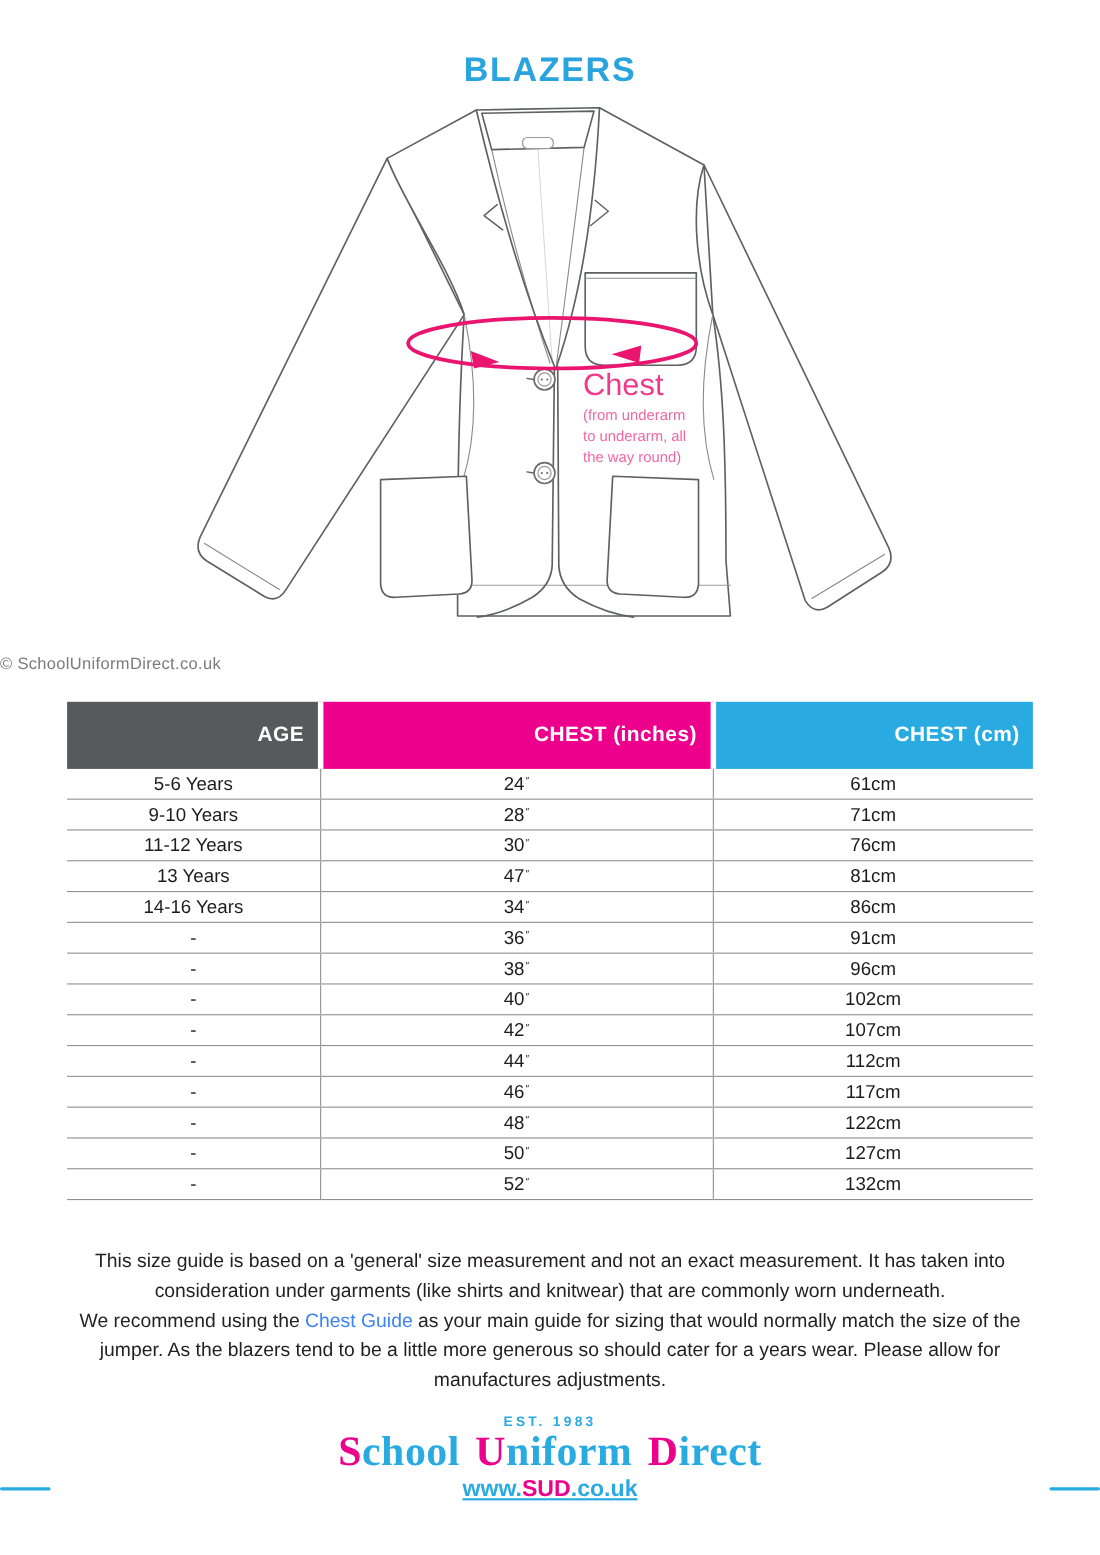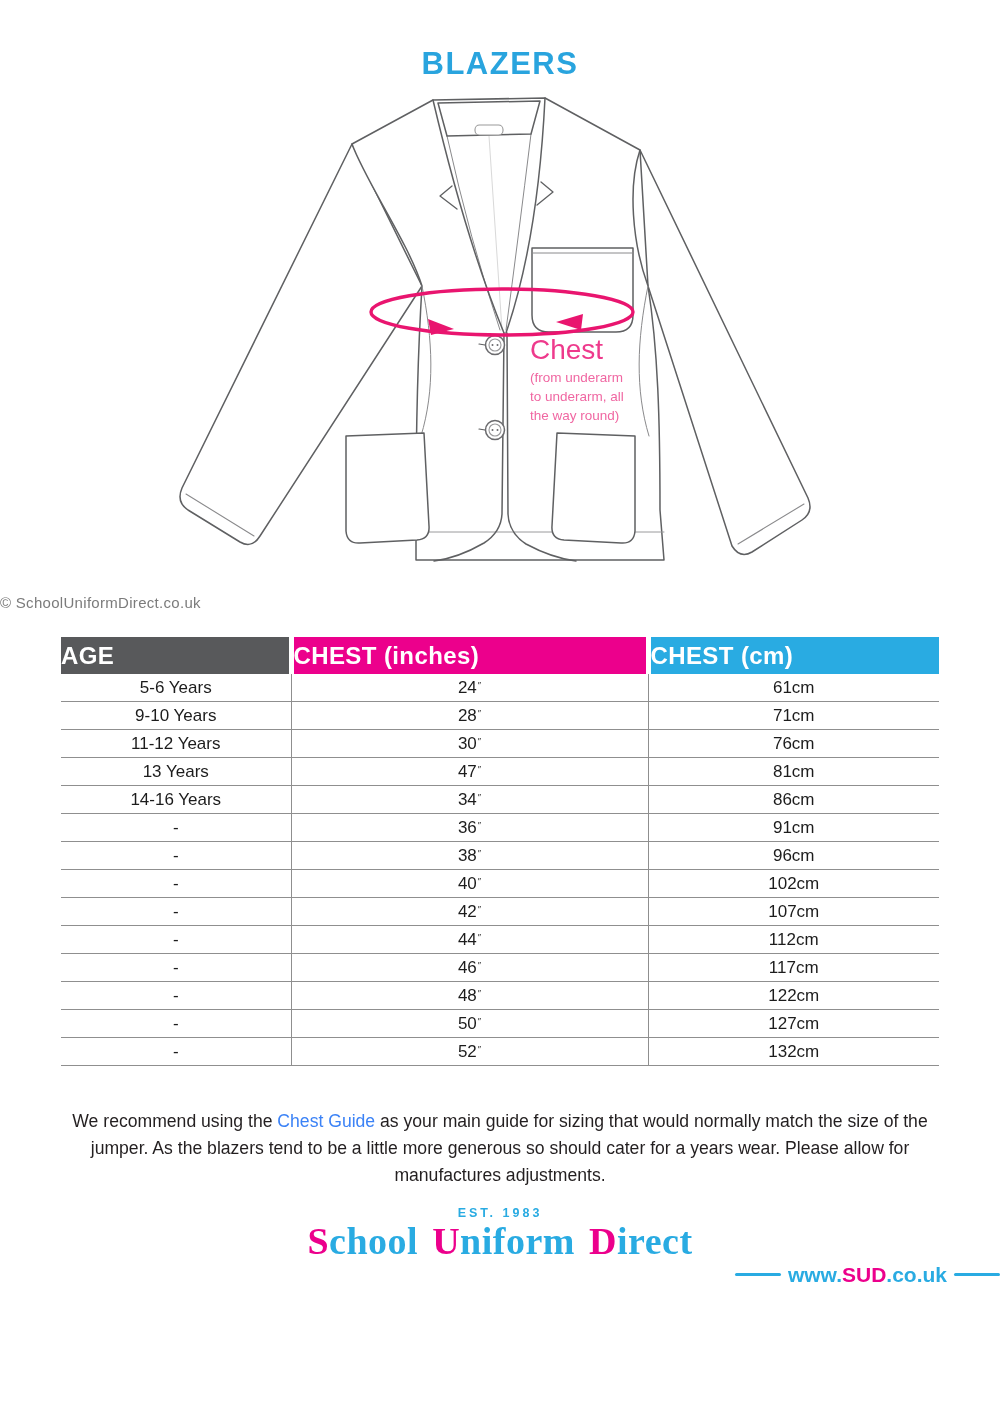--- a/index.html
+++ b/index.html
@@ -17,22 +17,22 @@
     text-align:left;font-size:15px;color:#7b7b7b;margin-top:0;letter-spacing:.3px;
   }
   
   .size-table{
     width:878px;margin:26px 0 0 61px;border-collapse:collapse;table-layout:fixed;
   }
   .size-table col.c-age{width:230px;}
   .size-table col.c-in{width:357px;}
   .size-table col.c-cm{width:291px;}
   .size-table thead th{
-    height:37px;color:#fff;font-size:24px;font-weight:bold;letter-spacing:.4px;
-    padding:0;text-align:left;
+    height:37px;color:#fff;font-size:19px;font-weight:bold;letter-spacing:.4px;
+    padding:12px;text-align:right;
   }
   th.h-age{background:#58595B;}
   th.h-in{background:#EC008C;border-left:5px solid #fff;}
   th.h-cm{background:#29ABE2;border-left:5px solid #fff;}
   .size-table tbody td{
     height:27px;padding:0;text-align:center;vertical-align:middle;
     font-size:17px;color:#1c1c1c;border-bottom:1px solid #8f8f8f;
   }
   .size-table tbody td + td{border-left:1px solid #8f8f8f;}
   .prime{font-size:.55em;vertical-align:.5em;margin-left:1px;}
@@ -43,22 +43,22 @@
   }
   .disclaimer p{margin:0;}
   .chest-guide{color:#3b82f6;}
   
   .logo{margin-top:18px;text-align:center;line-height:1;}
   .logo-est{color:#29ABE2;font-weight:bold;font-size:12.5px;letter-spacing:3px;}
   .logo-main{margin-top:3px;font-size:38px;font-weight:bold;letter-spacing:.5px;color:#29ABE2;font-family:Liberation Serif, serif;}
   .logo-main .word{margin:0 7px;}
   .logo-main .lead{color:#EC008C;}
   .logo-url{
-    display:flex;align-items:center;justify-content:flex-end;gap:7px;margin-top:4px;
-    font-size:21px;font-weight:bold;color:#29ABE2;
+    display:flex;align-items:center;justify-content:space-between;gap:7px;margin-top:4px;
+    font-size:21px;font-weight:bold;color:#29ABE2;text-decoration:underline;
   }
   .logo-url .dash{width:46px;height:3px;background:#29ABE2;border-radius:2px;}
   .sud{color:#EC008C;}
 </style>
 </head>
 <body>
 
 <h1 class="page-title">BLAZERS</h1>
 
 <div class="figure">
@@ -211,20 +211,21 @@
       </tr>
       <tr>
         <td>-</td>
         <td><span>52</span><span class="prime">″</span></td>
         <td>132cm</td>
       </tr>
     </tbody>
 </table>
 
 <div class="disclaimer">
+  <p>This size guide is based on a 'general' size measurement and not an exact measurement. It has taken into consideration under garments (like shirts and knitwear) that are commonly worn underneath.</p>
   <p><span>We recommend using the </span><span class="chest-guide">Chest Guide</span><span> as your main guide for sizing that would normally match the size of the jumper. As the blazers tend to be a little more generous so should cater for a years wear. Please allow for manufactures adjustments.</span></p>
 </div>
 
 <div class="logo">
   <div class="logo-est">EST. 1983</div>
   <div class="logo-main"><span class="word"><span class="lead">S</span><span>chool</span></span><span class="word"><span class="lead">U</span><span>niform</span></span><span class="word"><span class="lead">D</span><span>irect</span></span></div>
   <div class="logo-url">
     <span class="dash"></span>
     <span><span>www.</span><span class="sud">SUD</span><span>.co.uk</span></span>
     <span class="dash"></span>

